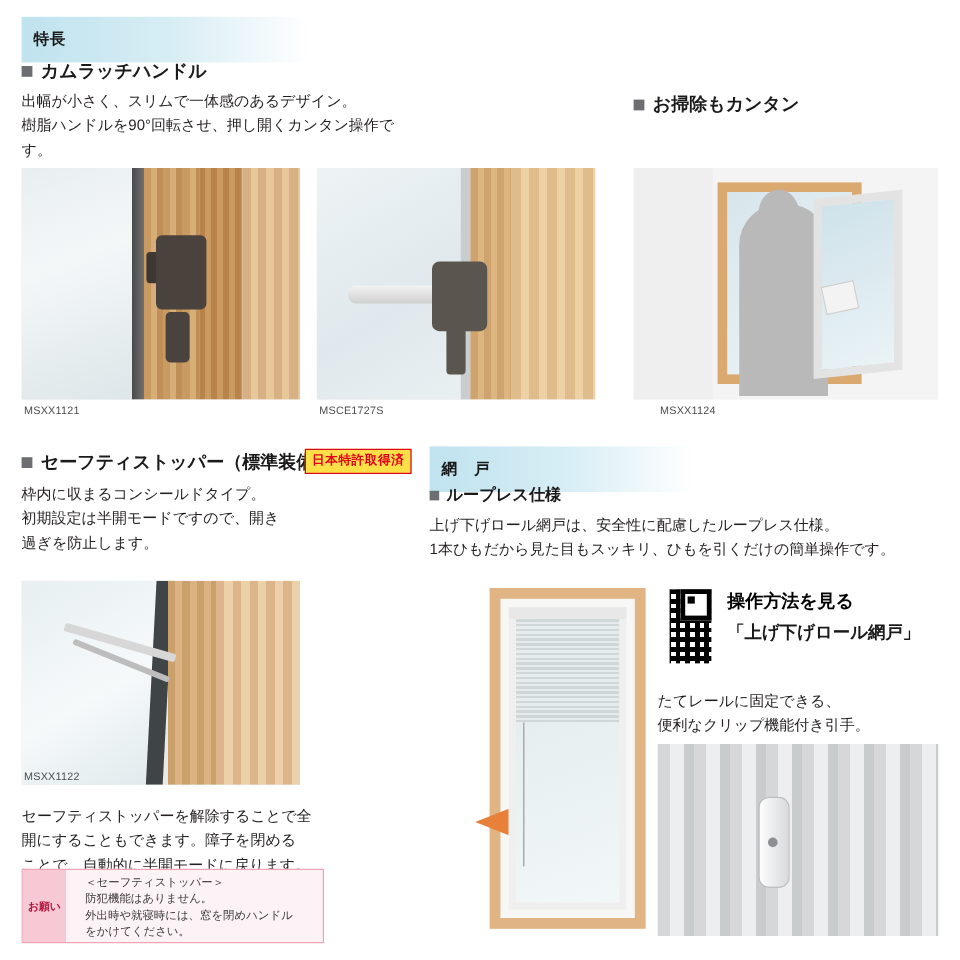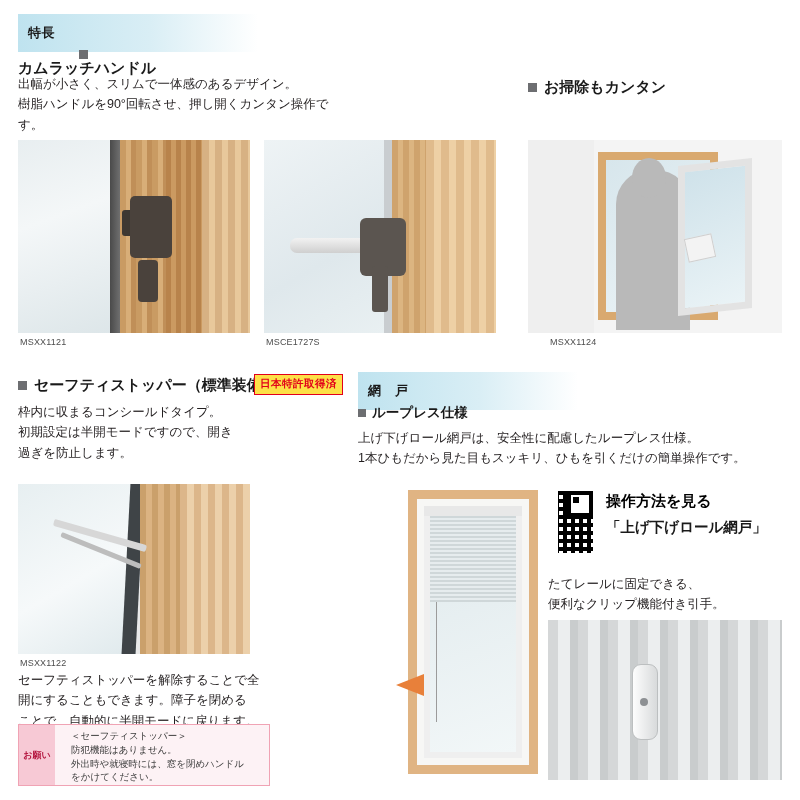--- a/index.html
+++ b/index.html
@@ -207,21 +207,21 @@
 </style>
 </head>
 <body>
 
 <div class="page">
 
   <div class="sec-bar" id="sec-features">
     <span>特長</span>
   </div>
 
-  <div class="h2" style="left:18px;top:50px;flex-direction:column;">
+  <div class="h2" style="left:18px;top:50px;">
     <span class="sq"></span>
     <span>カムラッチハンドル</span>
   </div>
   <div class="body-txt" style="left:18px;top:74px;width:330px;">出幅が小さく、スリムで一体感のあるデザイン。
 樹脂ハンドルを90°回転させ、押し開くカンタン操作です。</div>
 
   <div class="photo" id="photo1">
     <div class="glassL"></div>
       <div class="frameDark"></div>
     <div class="woodA"></div>
@@ -269,21 +269,21 @@
 過ぎを防止します。</div>
 
   <div class="photo" id="photo4">
     <div class="g"></div>
       <div class="fr"></div>
     <div class="w1"></div>
       <div class="w2"></div>
     <div class="arm"></div>
       <div class="arm2"></div>
   </div>
-  <div class="cap" style="left:20px;top:658px;">MSXX1122</div>
+  <div class="cap" style="left:20px;top:642px;">MSXX1122</div>
 
   <div class="body-txt" style="left:18px;top:670px;width:256px;">セーフティストッパーを解除することで全
 開にすることもできます。障子を閉める
 ことで、自動的に半開モードに戻ります。</div>
 
   <div class="notice">
     <div class="tag">お願い</div>
     <div class="ntxt">＜セーフティストッパー＞
 防犯機能はありません。
 外出時や就寝時には、窓を閉めハンドル

